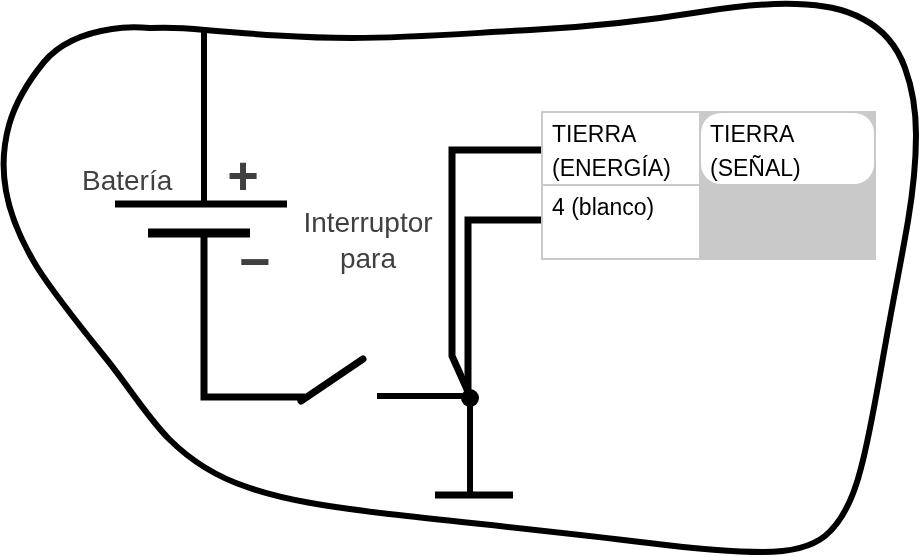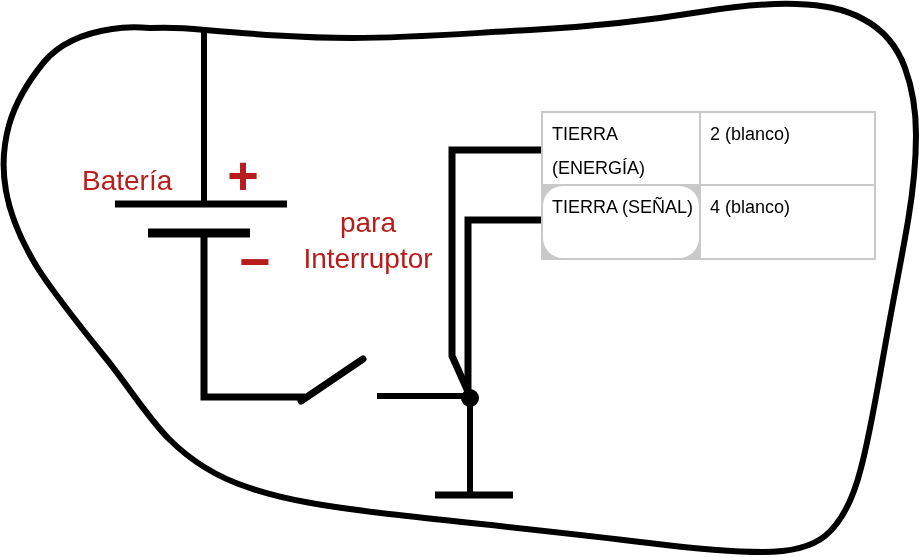--- a/index.html
+++ b/index.html
@@ -13,21 +13,21 @@
     color: #000000;
   }
   .linework {
     position: absolute;
     left: 0; top: 0;
     z-index: 1;
   }
   .label {
     position: absolute;
     z-index: 2;
-    color: #b91c1c;
+    color: #404040;
     white-space: nowrap;
   }
   .battery-label {
     left: 82px; top: 165px;
     font-size: 28px;
   }
   .plus-sign {
     left: 218px; top: 147px;
     width: 50px;
     font-size: 54px;
@@ -65,21 +65,21 @@
     display: grid;
     grid-template-columns: 156px 173px;
     grid-template-rows: 71px 72px;
     gap: 2px;
     padding: 2px;
   }
   .connector-table .cell {
     background: #ffffff;
     box-sizing: border-box;
     padding: 4px 4px 0 9px;
-    font-size: 18px;
+    font-size: 23px;
     line-height: 34px;
     color: #000000;
     overflow: hidden;
   }
 </style>
 </head>
 <body>
 
 <div class="stage">
 
@@ -133,25 +133,24 @@
     </g>
   </svg>
 
   <div class="label battery-label">Batería</div>
 
   <div class="label plus-sign">+</div>
 
   <div class="label minus-sign">−</div>
 
   <div class="label switch-label">
+    <span>Interruptor</span>
     <span>para</span>
-    <span>Interruptor</span>
   </div>
 
 
   <div class="connector-table">
     <div class="cell" style="white-space: normal;">TIERRA (ENERGÍA)</div>
-    <div class="cell">2 (blanco)</div>
     <div class="cell" style="white-space: normal; border-radius: 20px;">TIERRA (SEÑAL)</div>
     <div class="cell">4 (blanco)</div>
   </div>
 
 </div>
 
 </body></html>

